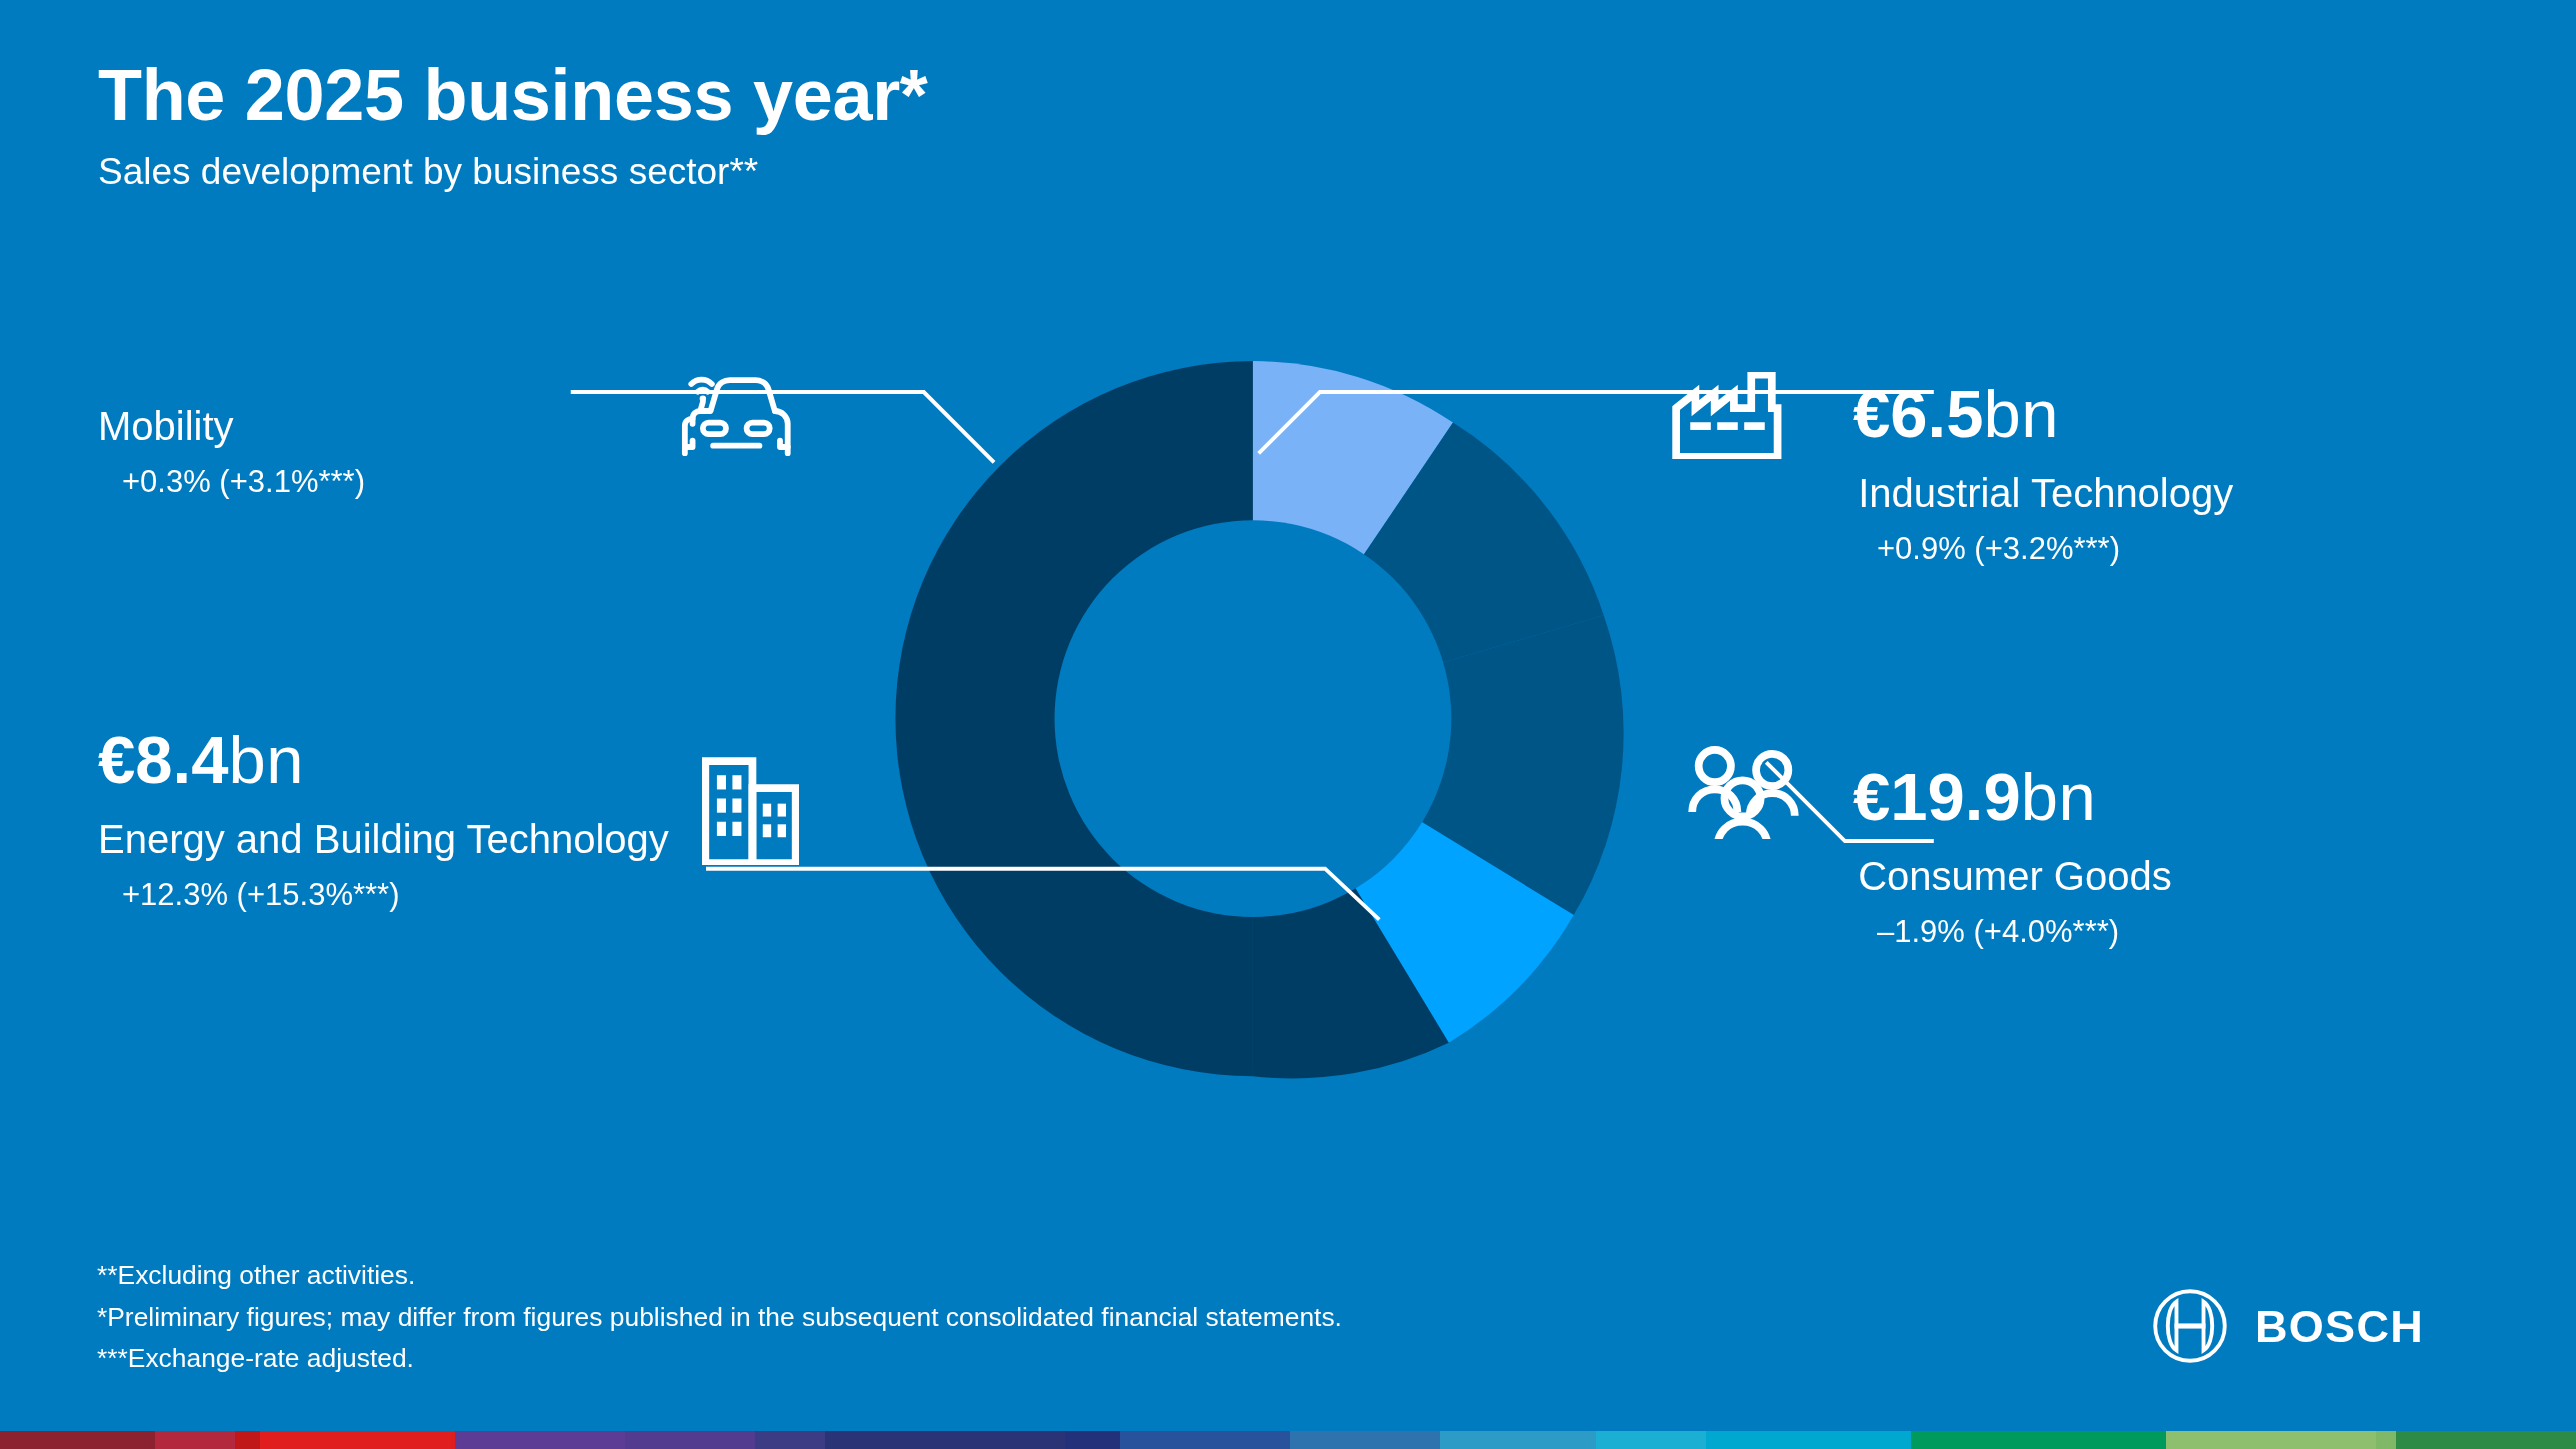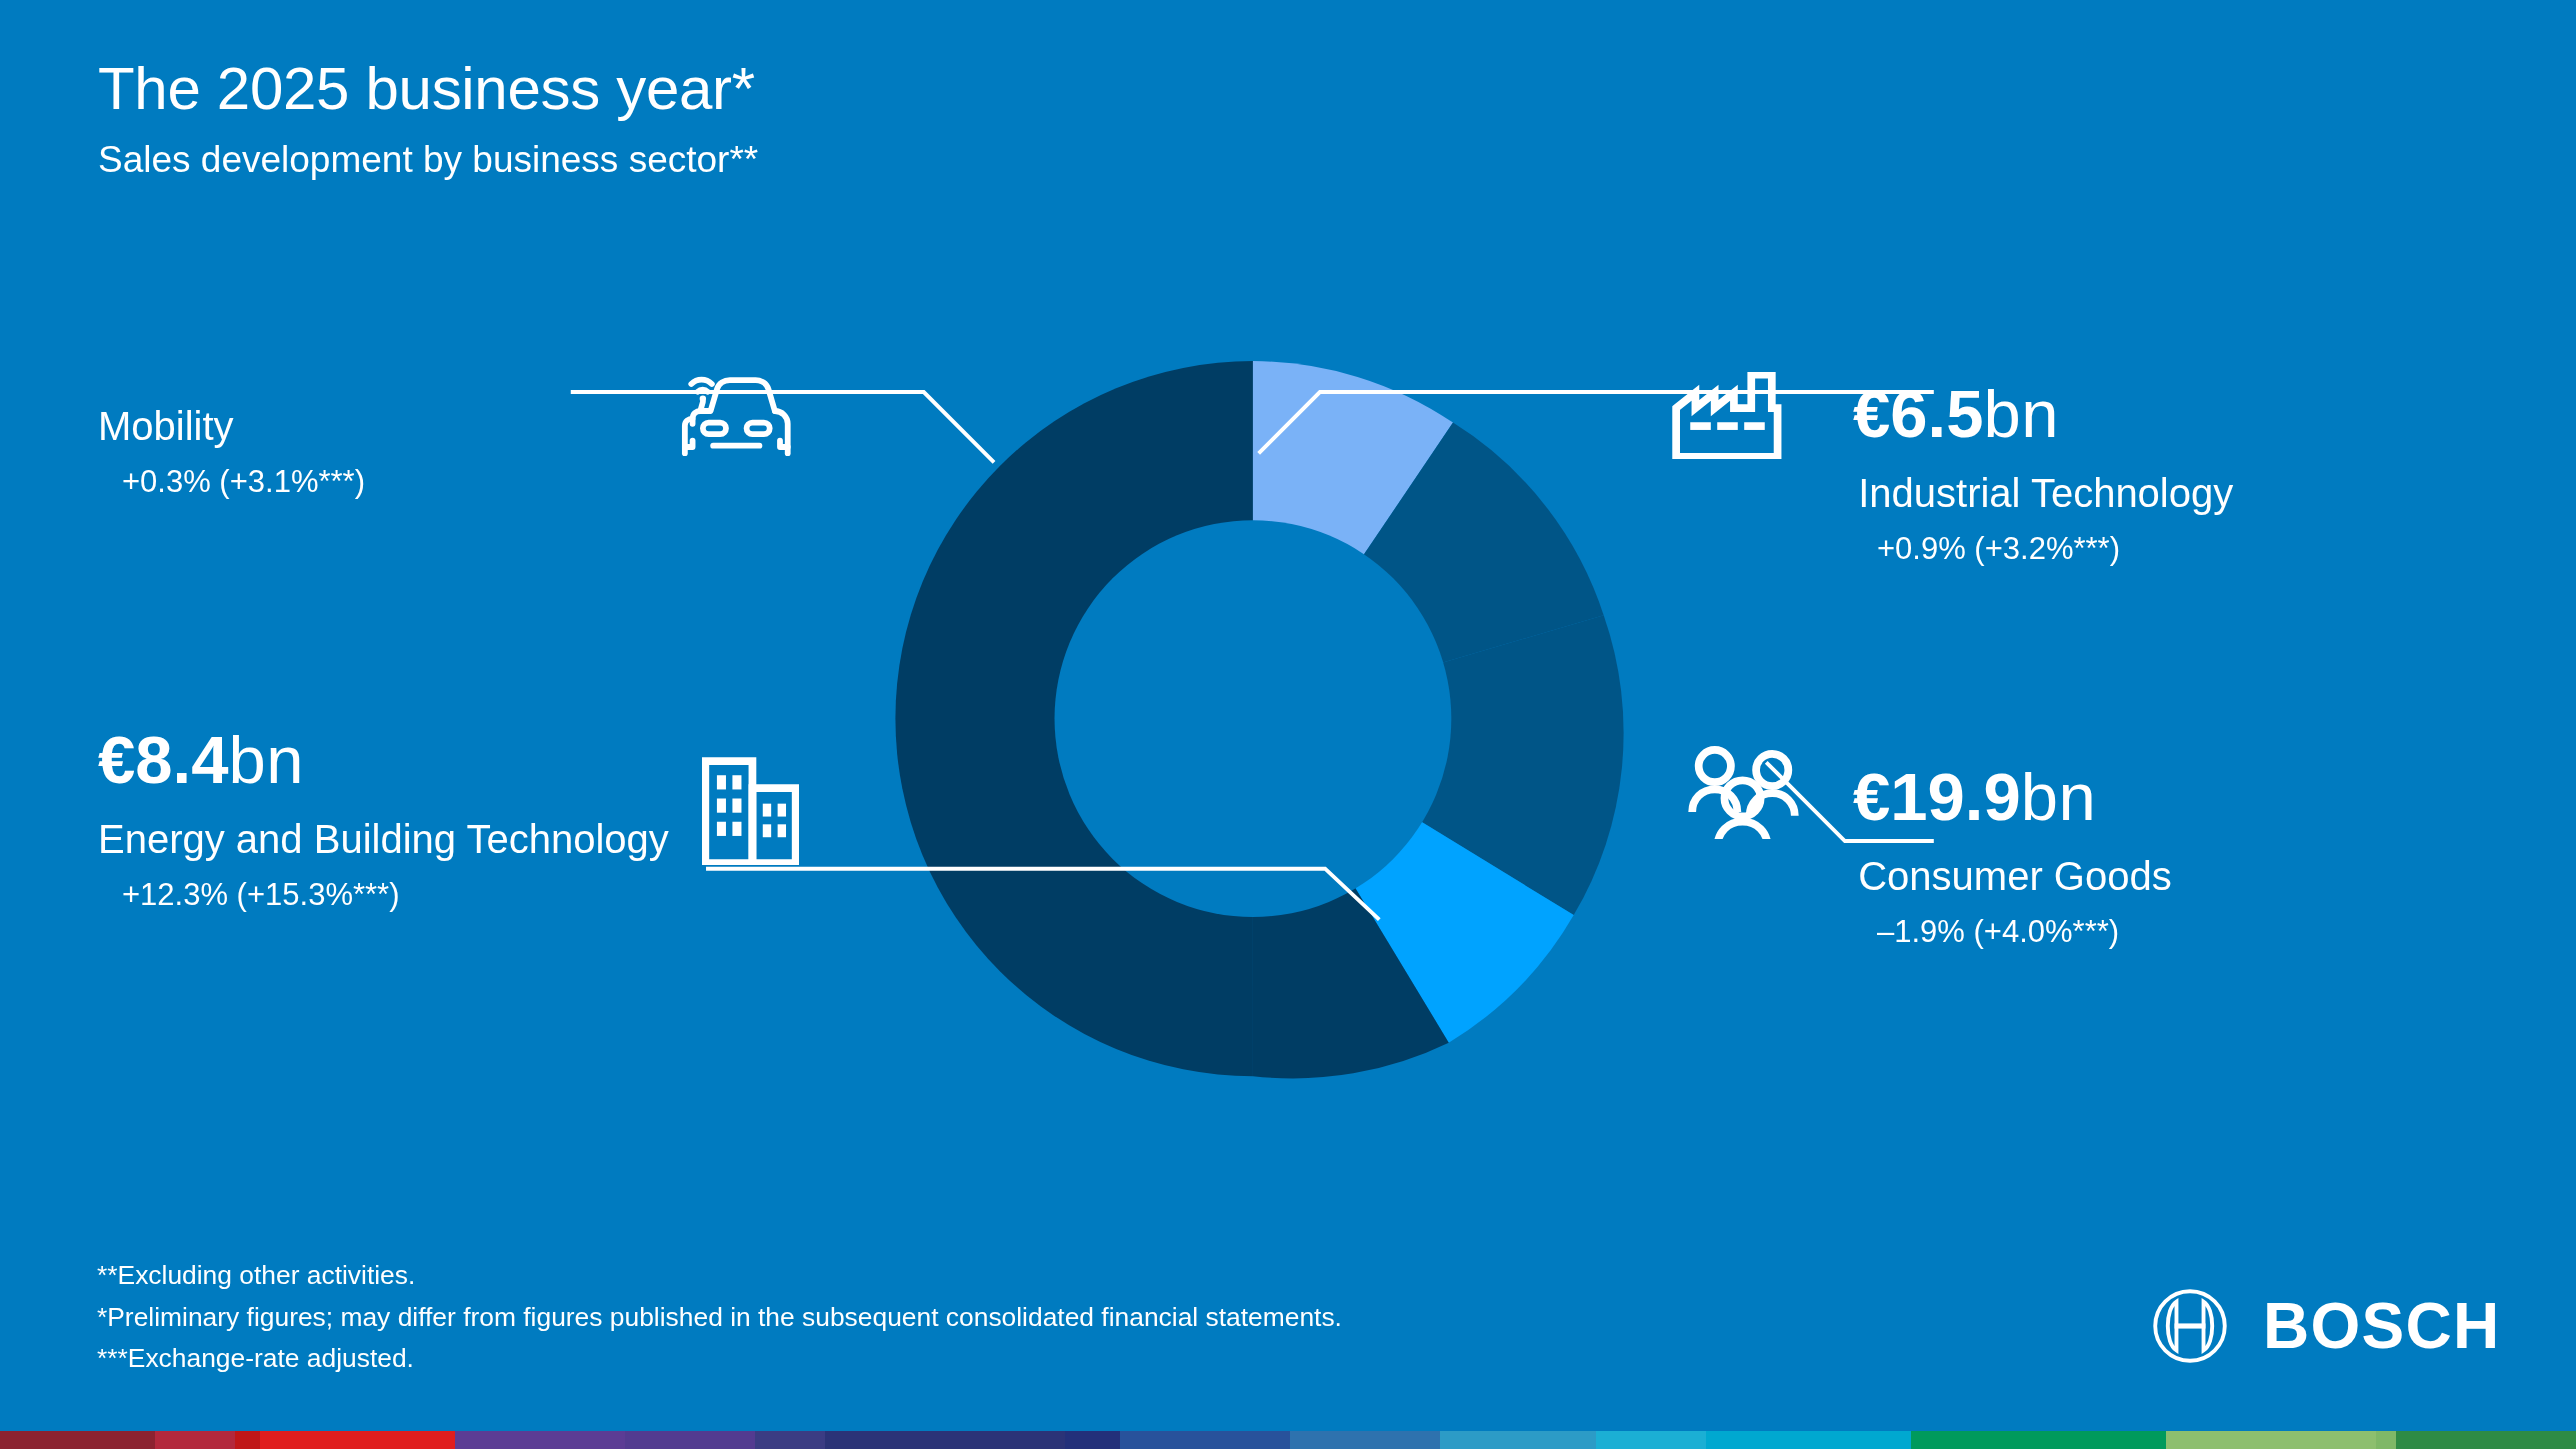--- a/index.html
+++ b/index.html
@@ -9,21 +9,21 @@
     font-family:"Liberation Sans", sans-serif;
     color:#ffffff;
     overflow:hidden;
     position:relative;
   }
   .stage { position:absolute; inset:0; width:2576px; height:1449px; }
 
   
   .header { position:absolute; left:98px; top:59px; }
   .title {
-    font-size:60px; font-weight:400; letter-spacing:-0.3px;
+    font-size:72px; font-weight:700; letter-spacing:-0.3px;
     line-height:1.0; white-space:nowrap;
   }
   .subtitle {
     font-size:37px; font-weight:400; line-height:1.0;
     margin-top:22px; white-space:nowrap;
   }
 
   
   .metric { position:absolute; }
   .metric .value {
@@ -65,21 +65,21 @@
   .footnotes {
     position:absolute; left:97px; top:1255px;
     font-size:26.4px; font-weight:400; line-height:1.58;
   }
   .footnotes div { white-space:nowrap; }
 
   
   .logo { position:absolute; left:2152px; top:1288px; display:flex; align-items:center; gap:27px; }
   .logo .anchor { width:76px; height:76px; display:block; }
   .logo .word {
-    font-size:64px; font-weight:700; letter-spacing:1.3px; line-height:1;margin-left:8px;
+    font-size:45px; font-weight:700; letter-spacing:1.3px; line-height:1;
   }
 
   
   .supergraphic {
     position:absolute; left:0; bottom:0; width:2576px; height:18px;
     display:flex;
   }
   .supergraphic span { display:block; height:100%; }
 </style>
 </head>

